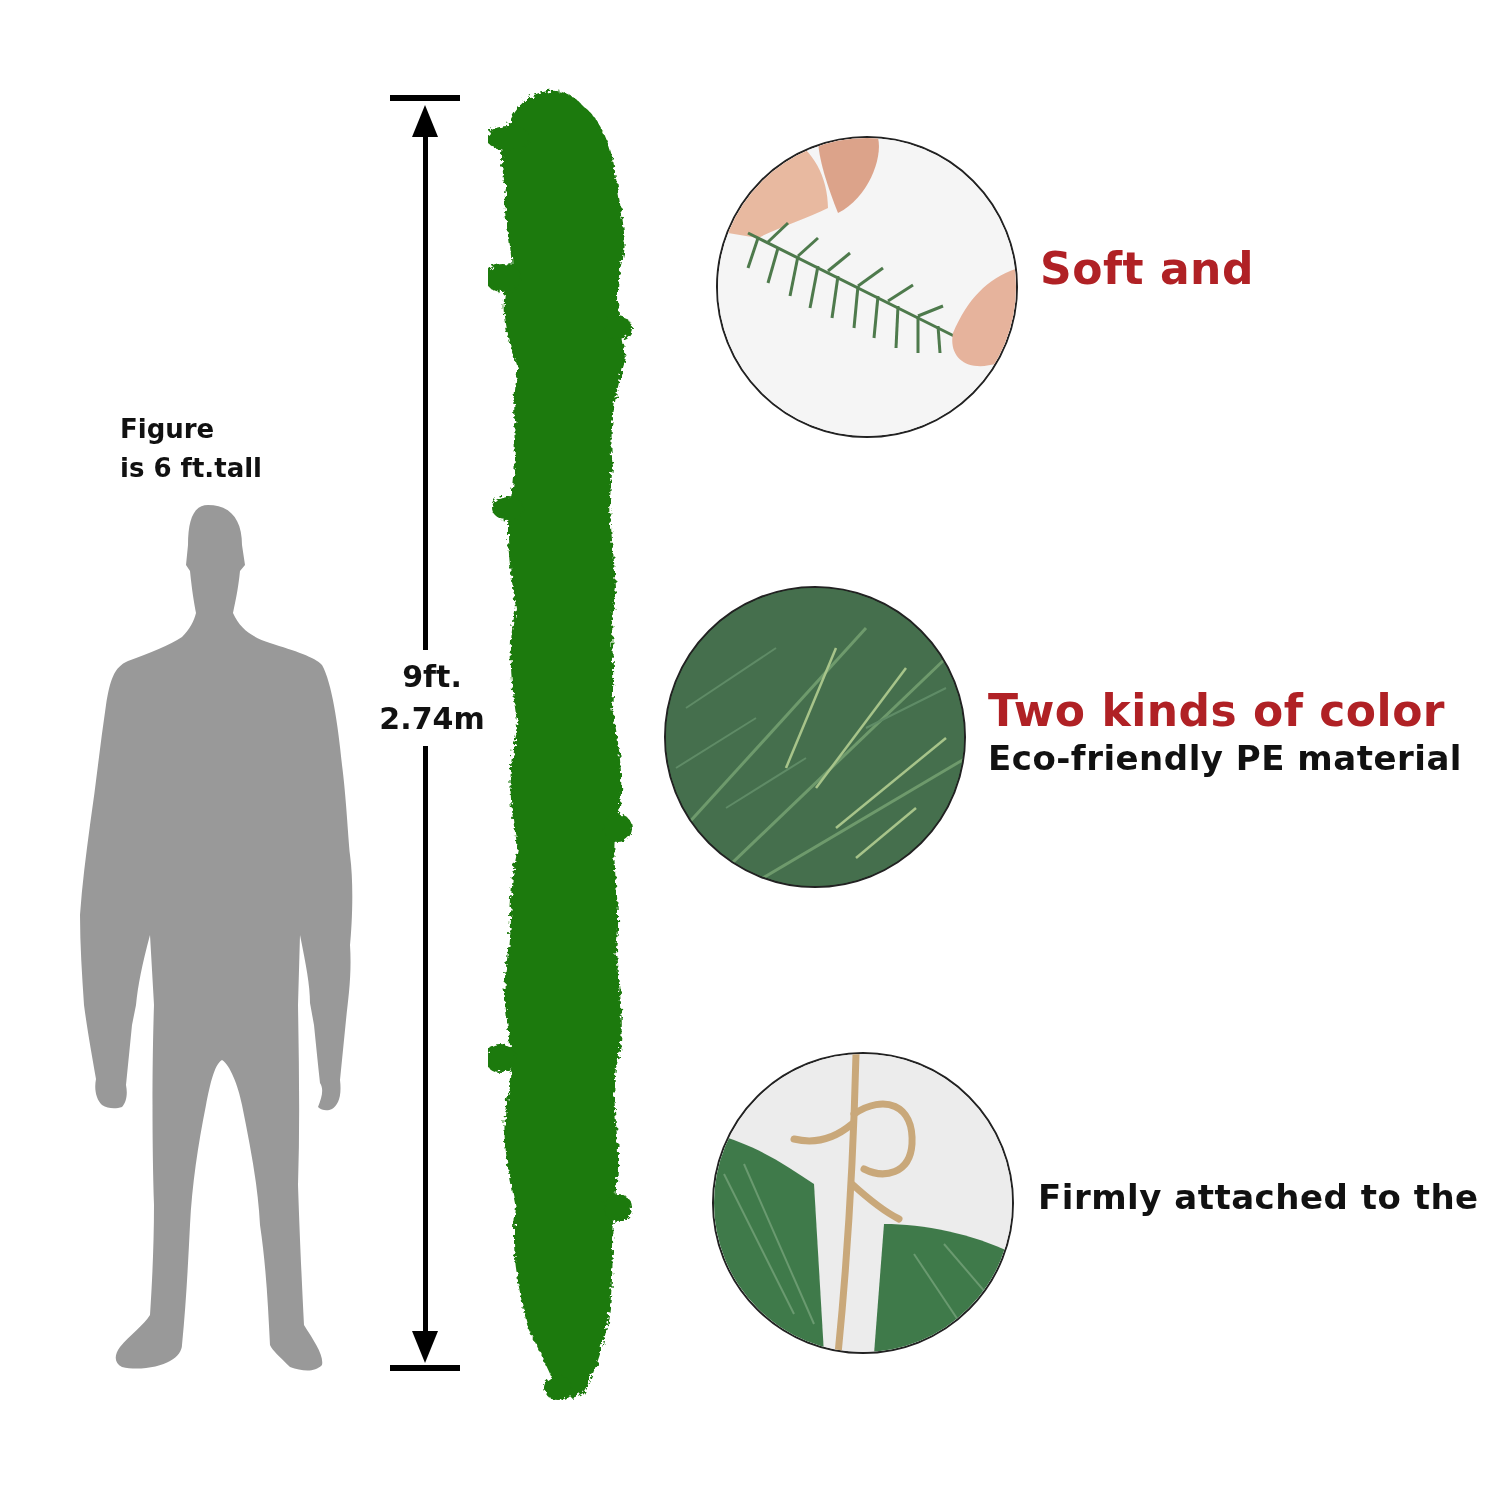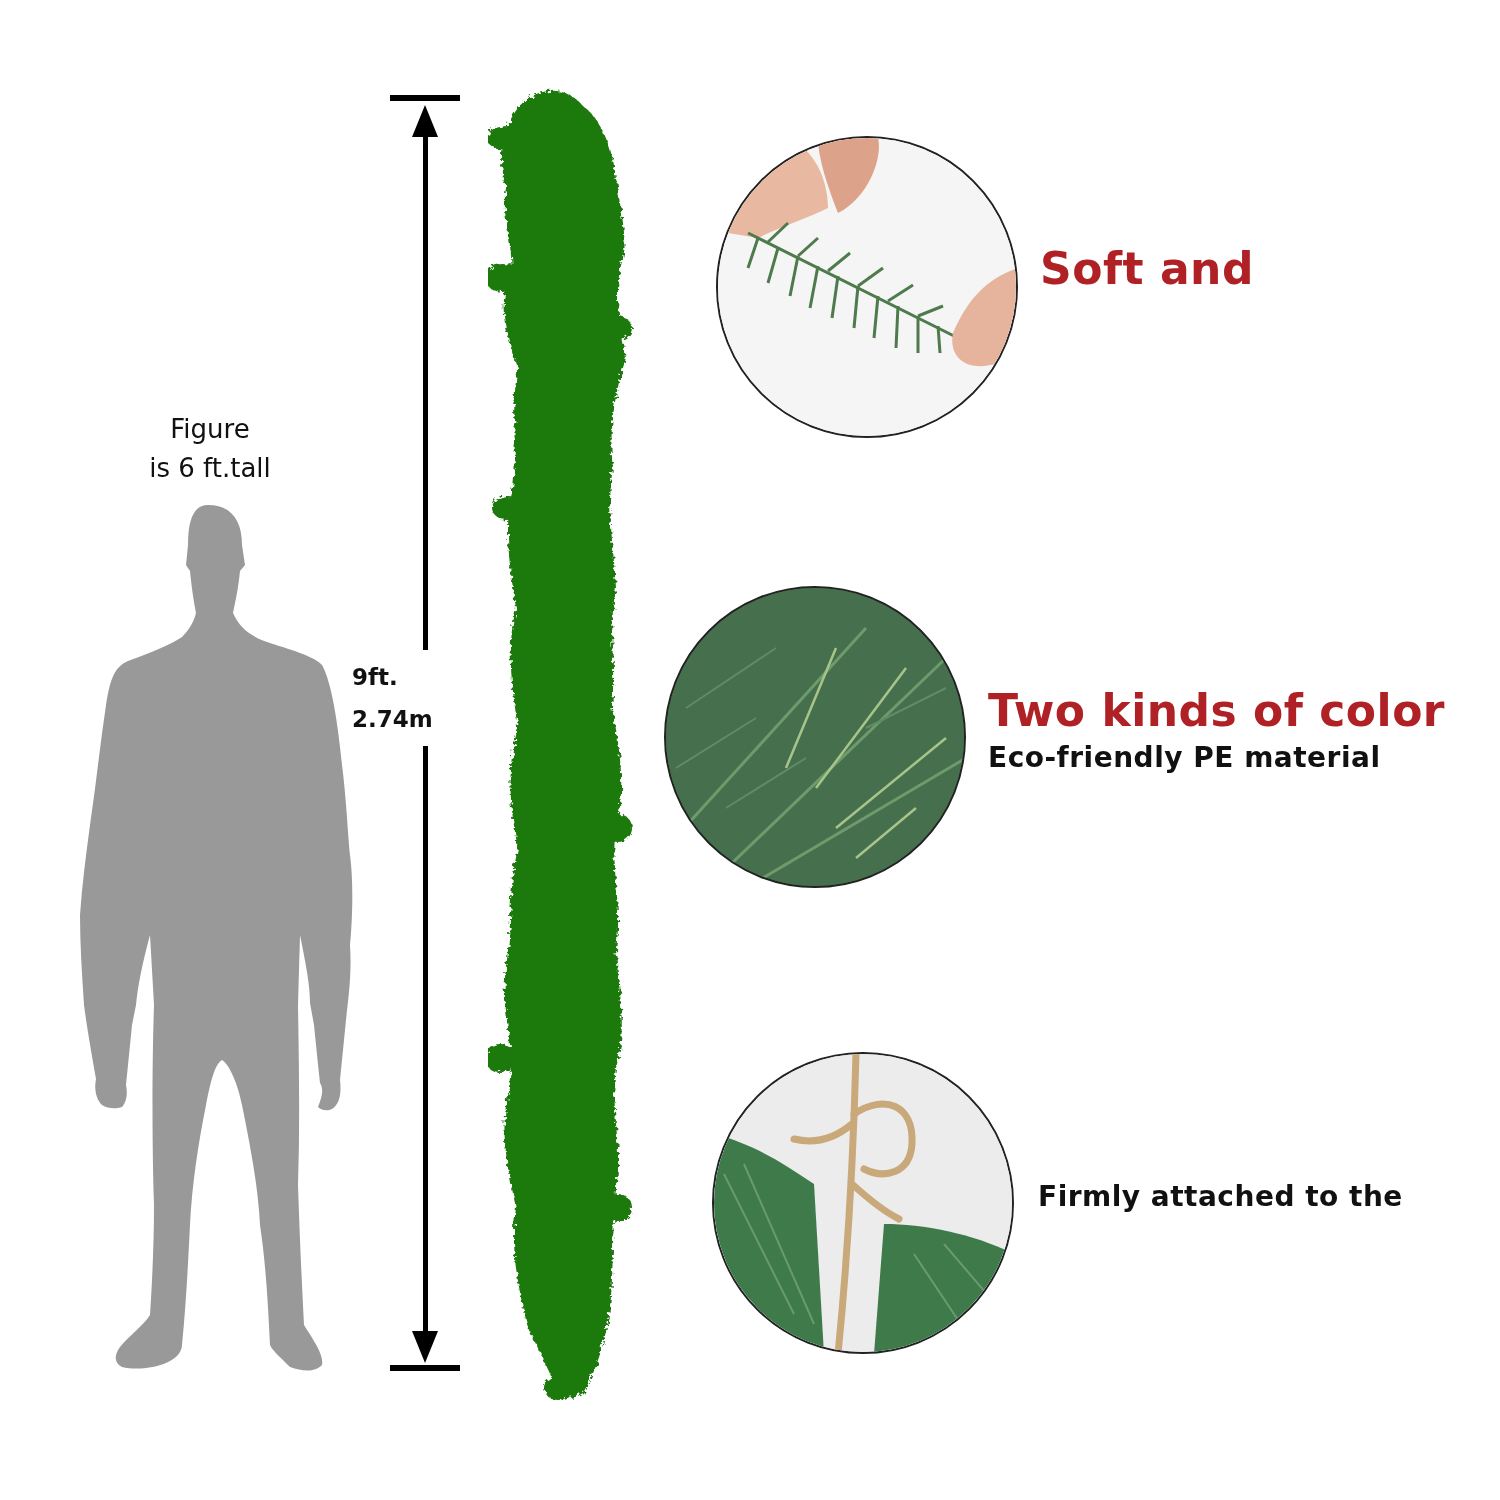--- a/index.html
+++ b/index.html
@@ -1,26 +1,26 @@
 <!DOCTYPE html>
 <html><head>
 <meta charset="utf-8">
 <style>
   html, body { margin:0; padding:0; background:#ffffff; }
   body { width:1500px; height:1500px; position:relative; overflow:hidden;
          font-family:"DejaVu Sans", "Liberation Sans", sans-serif; }
   .abs { position:absolute; }
-  .fig-caption { left:120px; top:410px; width:180px; text-align:center;
-                 font-size:26px; font-weight:normal; color:#111; line-height:39px; }
-  .dim-label { left:352px; top:650px; width:160px; 
-               font-size:23px; font-weight:bold; color:#111; line-height:42px;
+  .fig-caption { left:120px; top:410px; width:180px; 
+                 font-size:26px; font-weight:bold; color:#111; line-height:39px; }
+  .dim-label { left:352px; top:650px; width:160px; text-align:center;
+               font-size:30px; font-weight:bold; color:#111; line-height:42px;
                background:#fff; padding:6px 0; }
   .circle { border-radius:50%; border:2px solid #222; overflow:hidden; box-sizing:border-box; }
   .title-red { color:#b02125; font-weight:bold; font-size:44px; line-height:42px; letter-spacing:0.5px; }
-  .desc-black { color:#111; font-weight:bold; font-size:28px; line-height:42px; letter-spacing:0.5px; }
+  .desc-black { color:#111; font-weight:bold; font-size:34px; line-height:42px; letter-spacing:0.5px; }
   svg { display:block; }
 </style>
 </head>
 <body>
 
 <div class="abs fig-caption">
   <div>Figure</div>
   <div>is 6 ft.tall</div>
 </div>
 

